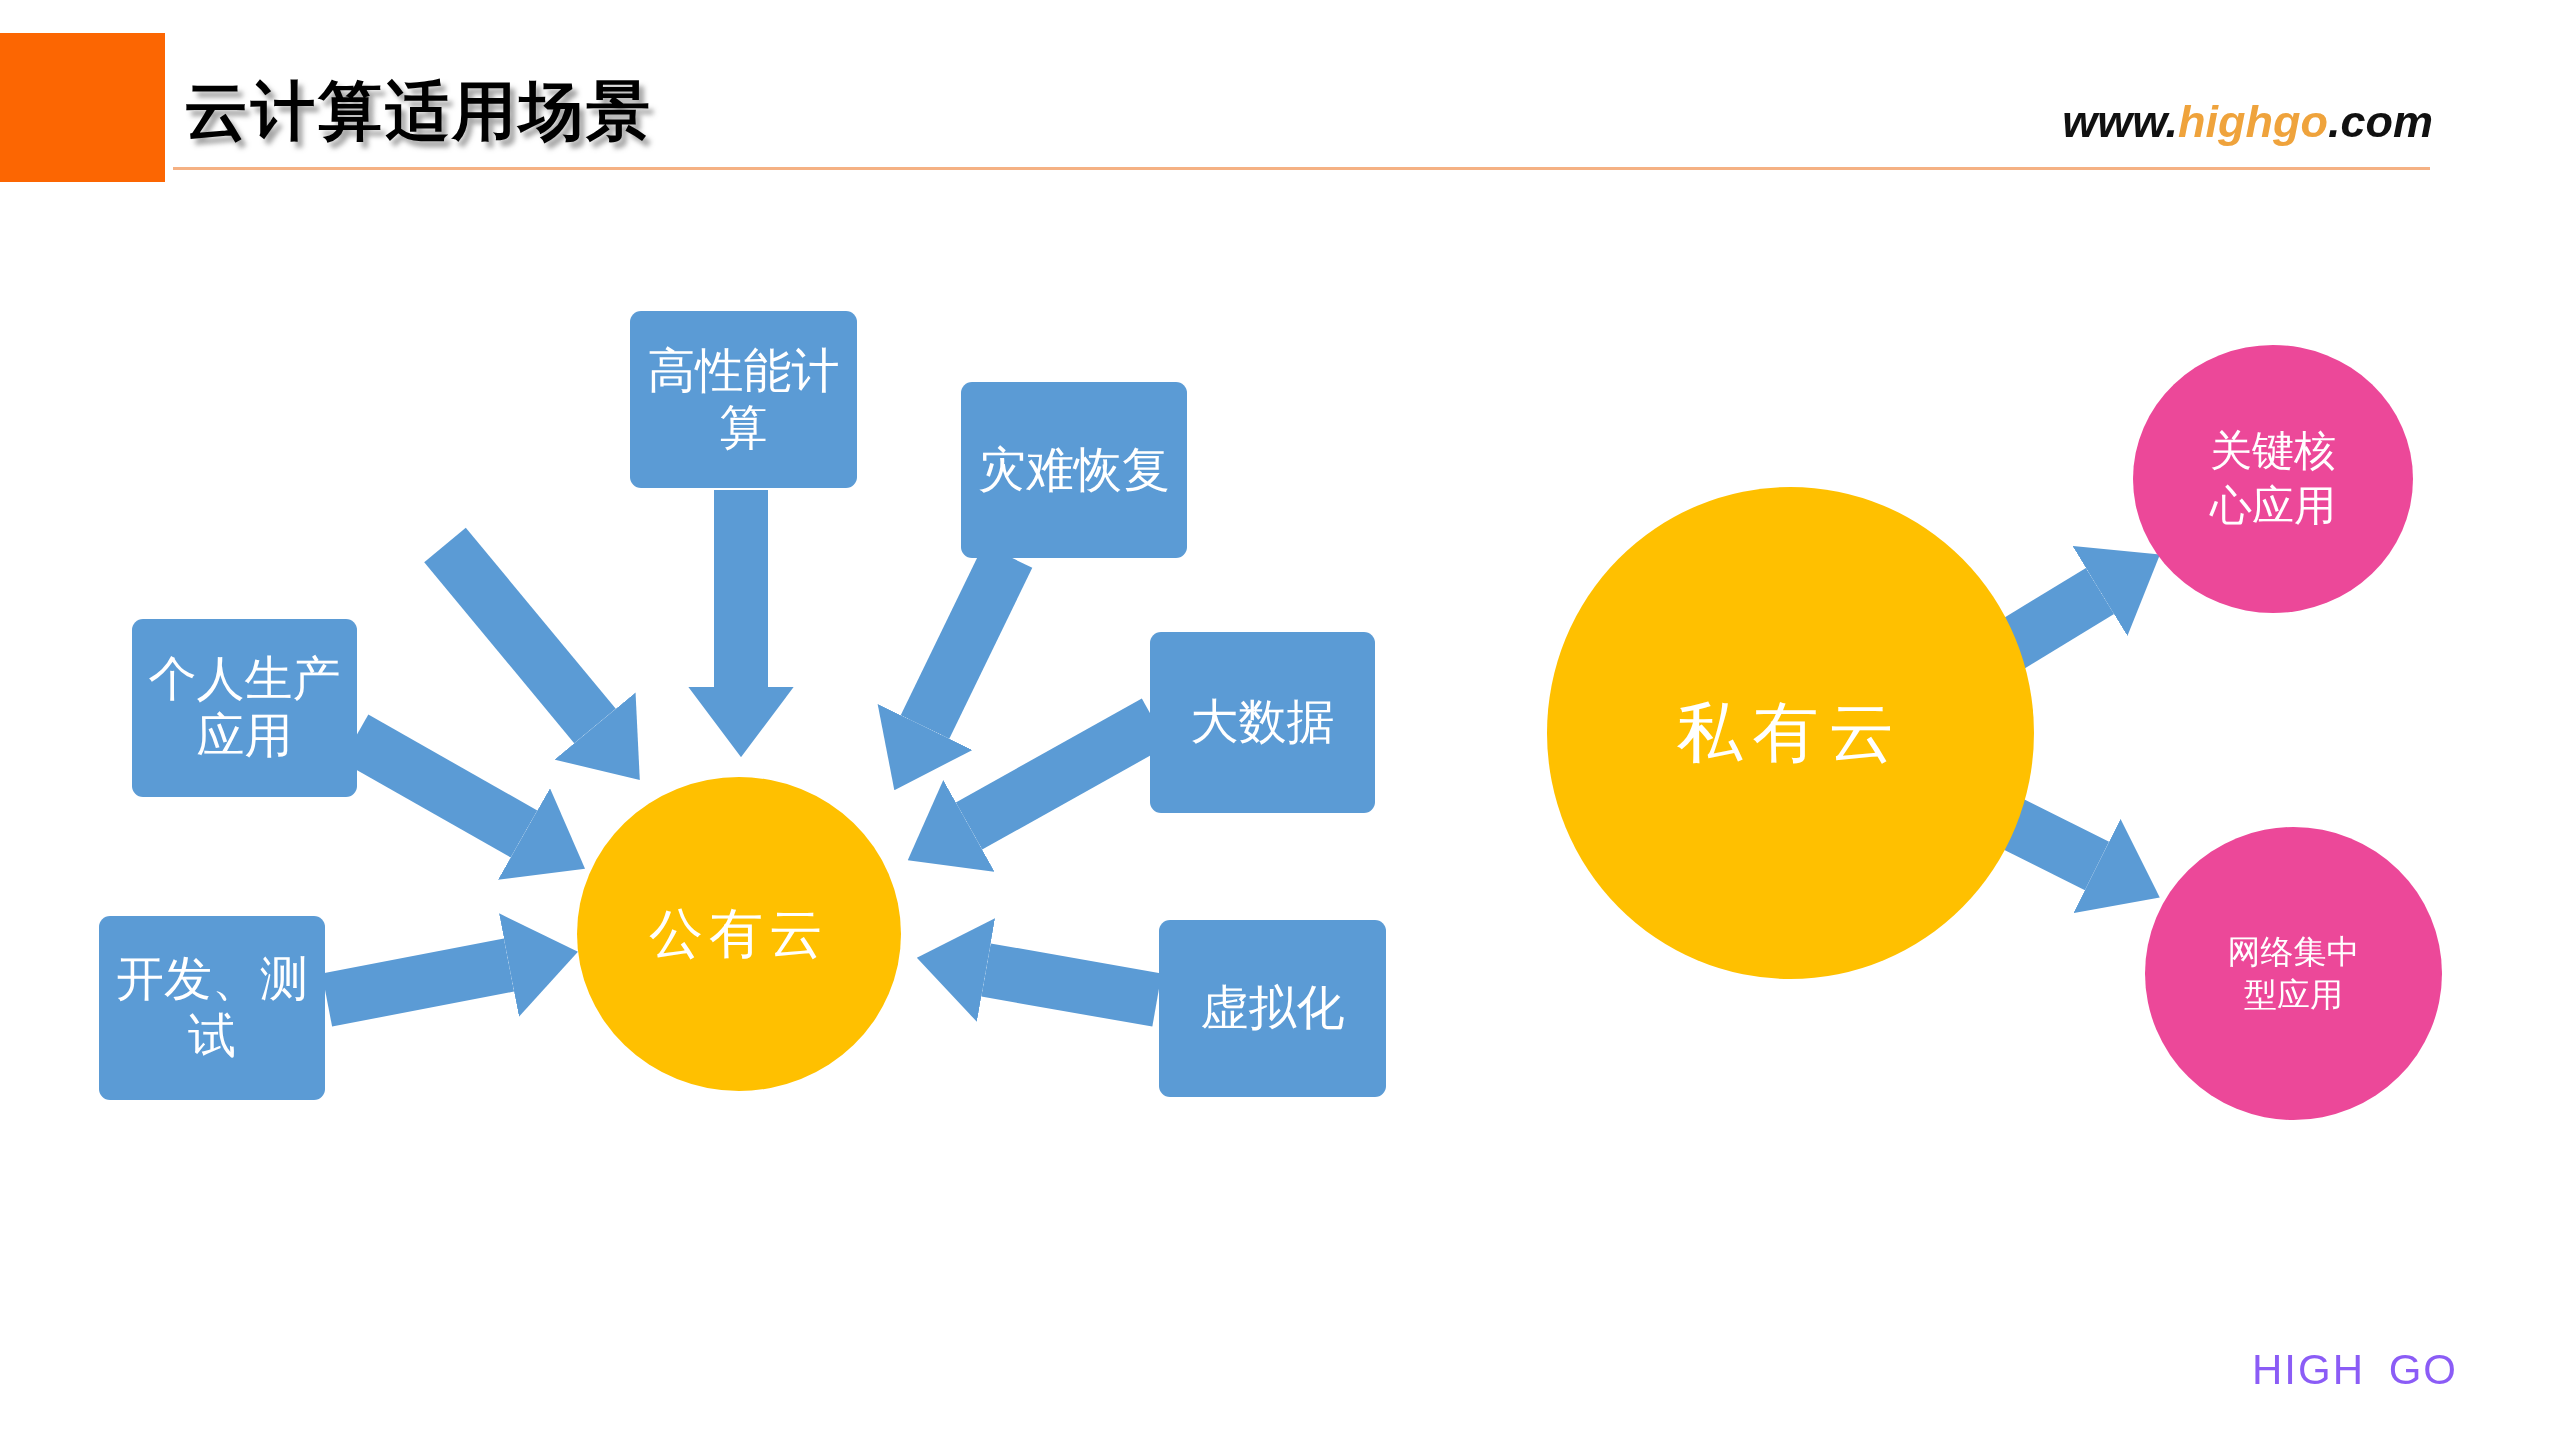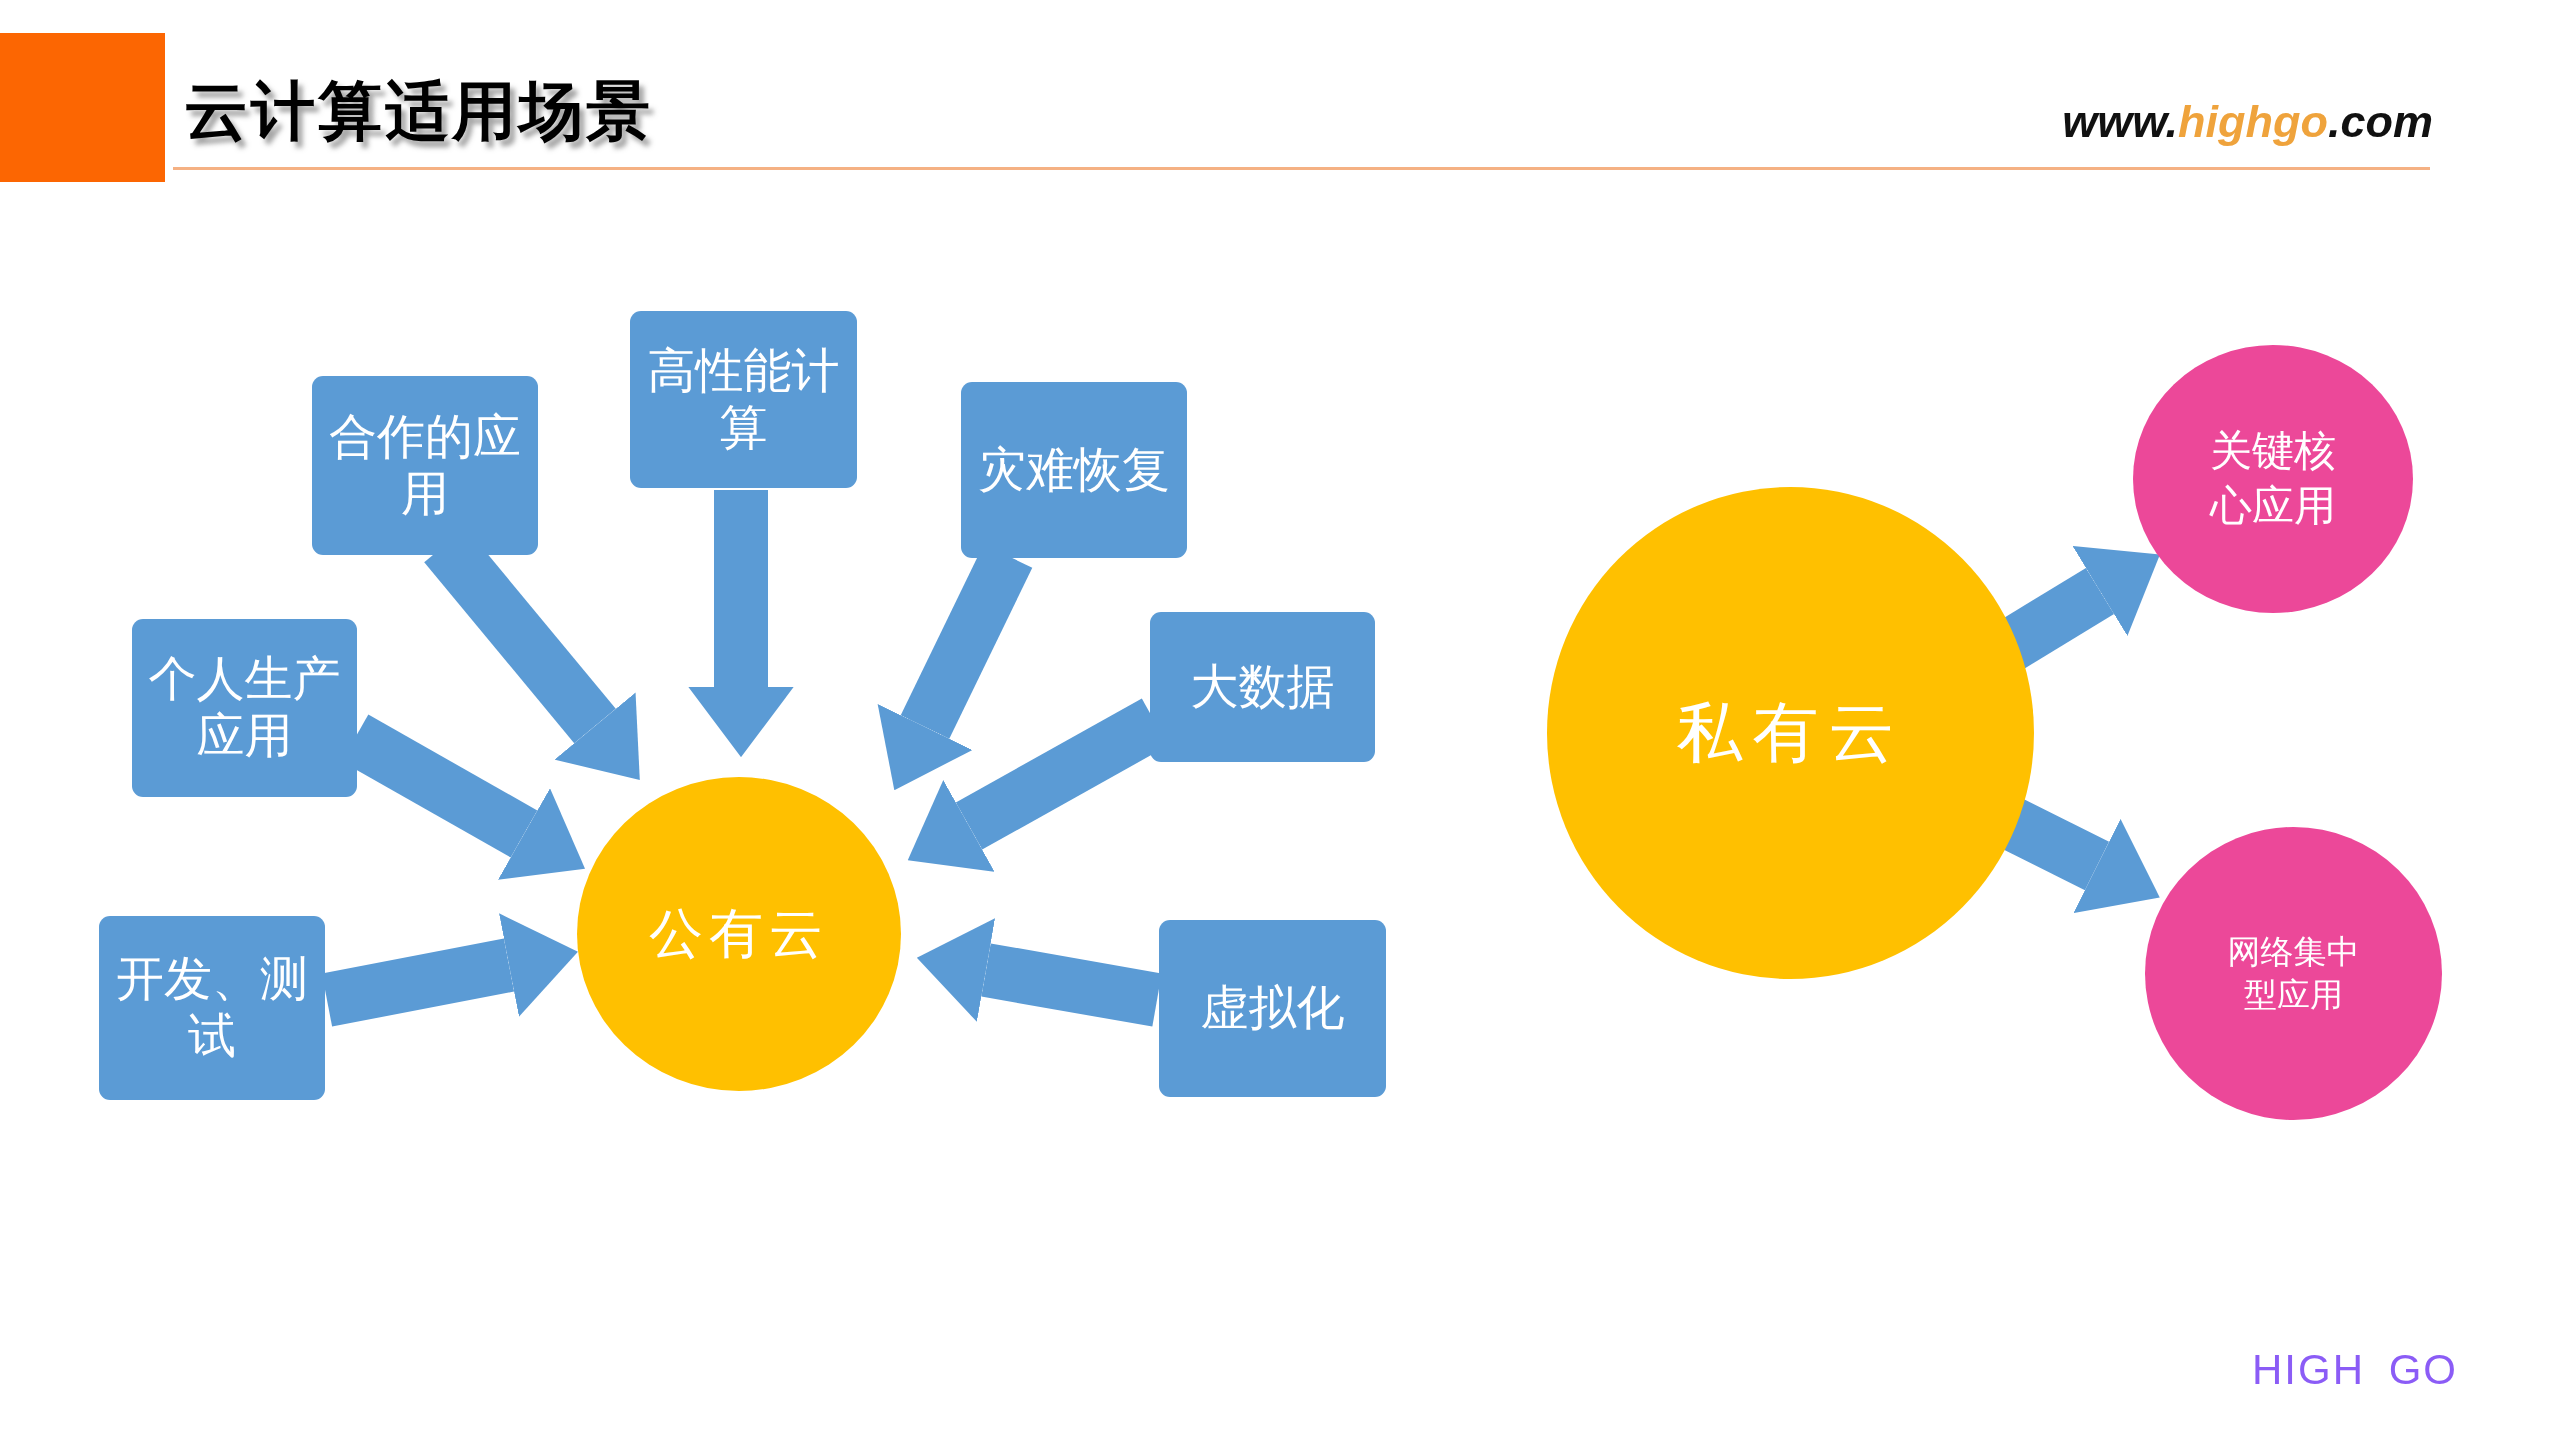--- a/index.html
+++ b/index.html
@@ -67,21 +67,21 @@
     font-size: 48px;
     line-height: 1.18;
   }
   .node-circle { border-radius: 50%; }
   .node-yellow { background: #FFC000; }
   .node-blue   { background: #ec4899; }
 
   .box-collab   { left: 312px;  top: 376px; width: 226px; height: 179px; }
   .box-hpc      { left: 630px;  top: 311px; width: 227px; height: 177px; }
   .box-dr       { left: 961px;  top: 382px; width: 226px; height: 176px; }
-  .box-bigdata  { left: 1150px; top: 612px; width: 225px; height: 150px; }
+  .box-bigdata  { left: 1150px; top: 632px; width: 225px; height: 181px; }
   .box-personal { left: 132px;  top: 619px; width: 225px; height: 178px; }
   .box-devtest  { left: 99px;   top: 916px; width: 226px; height: 184px; }
   .box-virt     { left: 1159px; top: 920px; width: 227px; height: 177px; }
 
   .circle-public  { left: 577px;  top: 777px; width: 324px; height: 314px; font-size: 54px; letter-spacing: 6px; }
   .circle-private { left: 1547px; top: 487px; width: 487px; height: 492px; font-size: 66px; letter-spacing: 10px; }
   .circle-core    { left: 2133px; top: 345px; width: 280px; height: 268px; font-size: 42px; line-height: 1.3; }
   .circle-network { left: 2145px; top: 827px; width: 297px; height: 293px; font-size: 33px; line-height: 1.3; }
 
   
@@ -129,22 +129,20 @@
     <line x1="741" y1="490" x2="741" y2="687" marker-end="url(#ah)"></line>
     <line x1="1008" y1="556" x2="925" y2="727" marker-end="url(#ah)"></line>
     <line x1="1155" y1="722" x2="969" y2="826" marker-end="url(#ah)"></line>
     <line x1="355" y1="738" x2="524" y2="834" marker-end="url(#ah)"></line>
     <line x1="327" y1="1000" x2="509" y2="965" marker-end="url(#ah)"></line>
     <line x1="1157" y1="1000" x2="986" y2="970" marker-end="url(#ah)"></line>
     <line x1="1995" y1="655" x2="2100" y2="591" marker-end="url(#ah)"></line>
     <line x1="1995" y1="815" x2="2097" y2="866" marker-end="url(#ah)"></line>
   </svg>
 
-  <div class="node node-box box-collab">合作的应
-用</div>
   <div class="node node-box box-hpc">高性能计
 算</div>
   <div class="node node-box box-dr">灾难恢复</div>
   <div class="node node-box box-bigdata">大数据</div>
   <div class="node node-box box-personal">个人生产
 应用</div>
   <div class="node node-box box-devtest">开发、测
 试</div>
   <div class="node node-box box-virt">虚拟化</div>
   <div class="node node-circle node-yellow circle-public">公有云</div>

